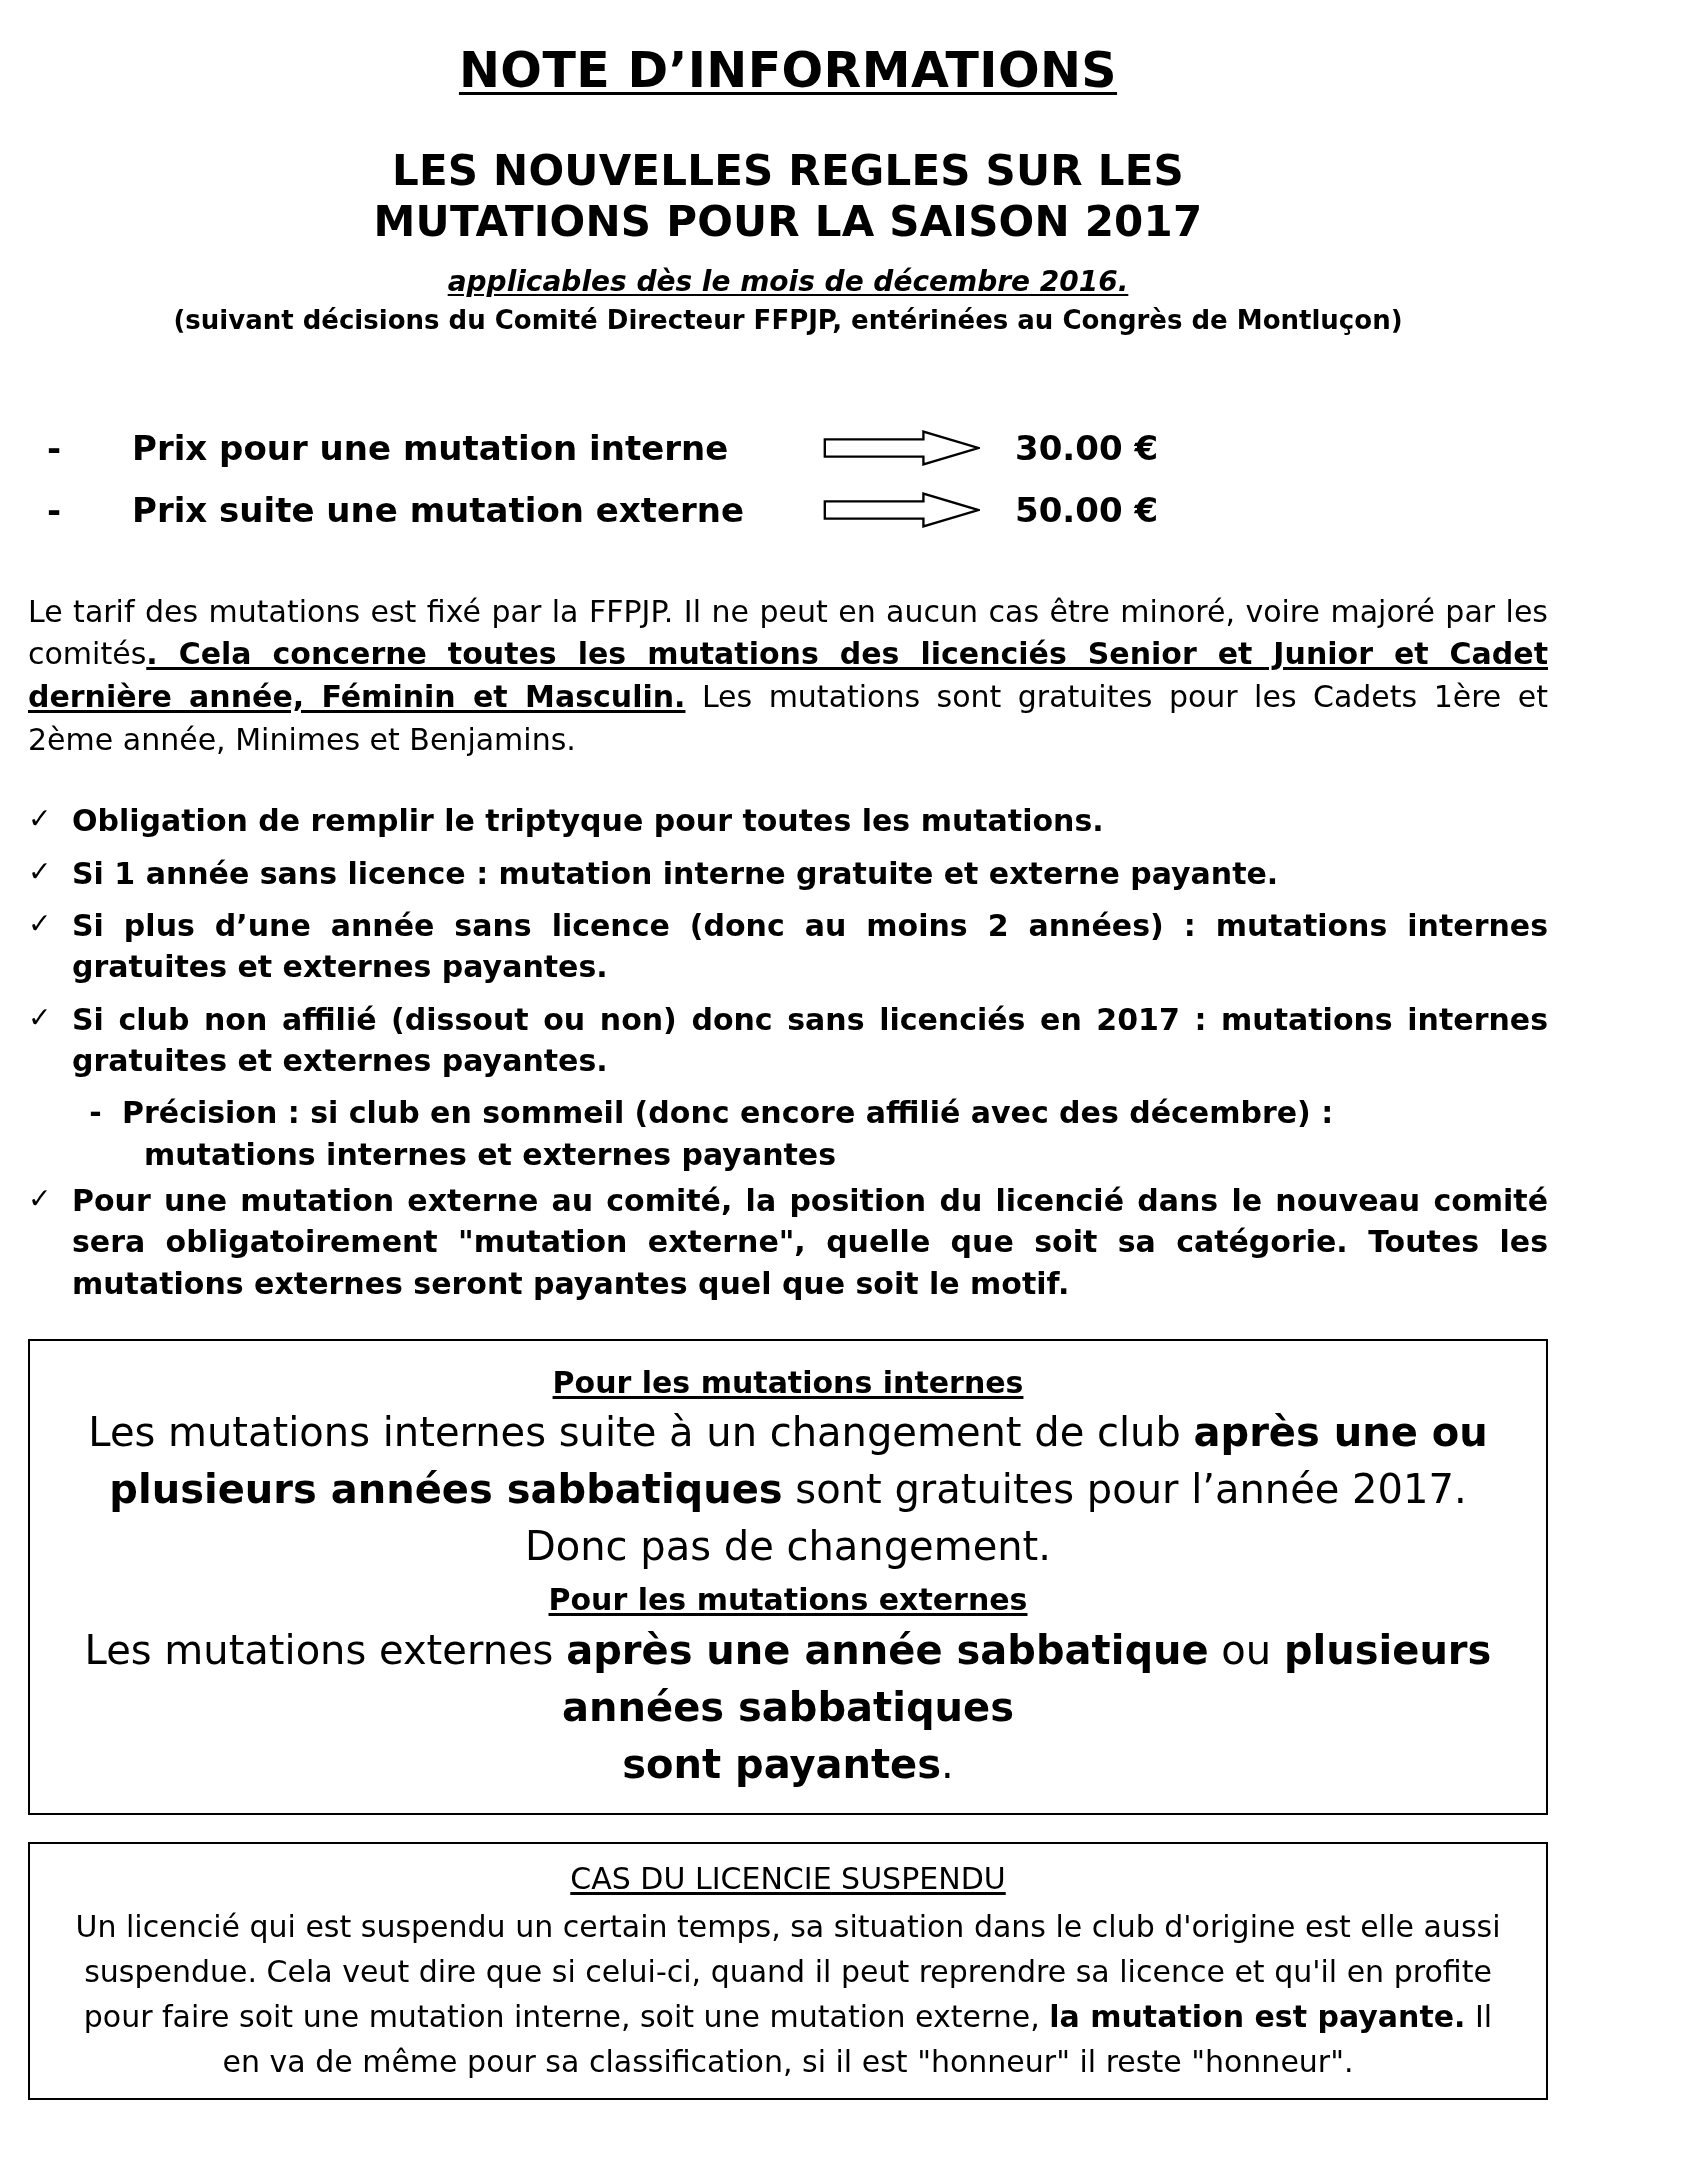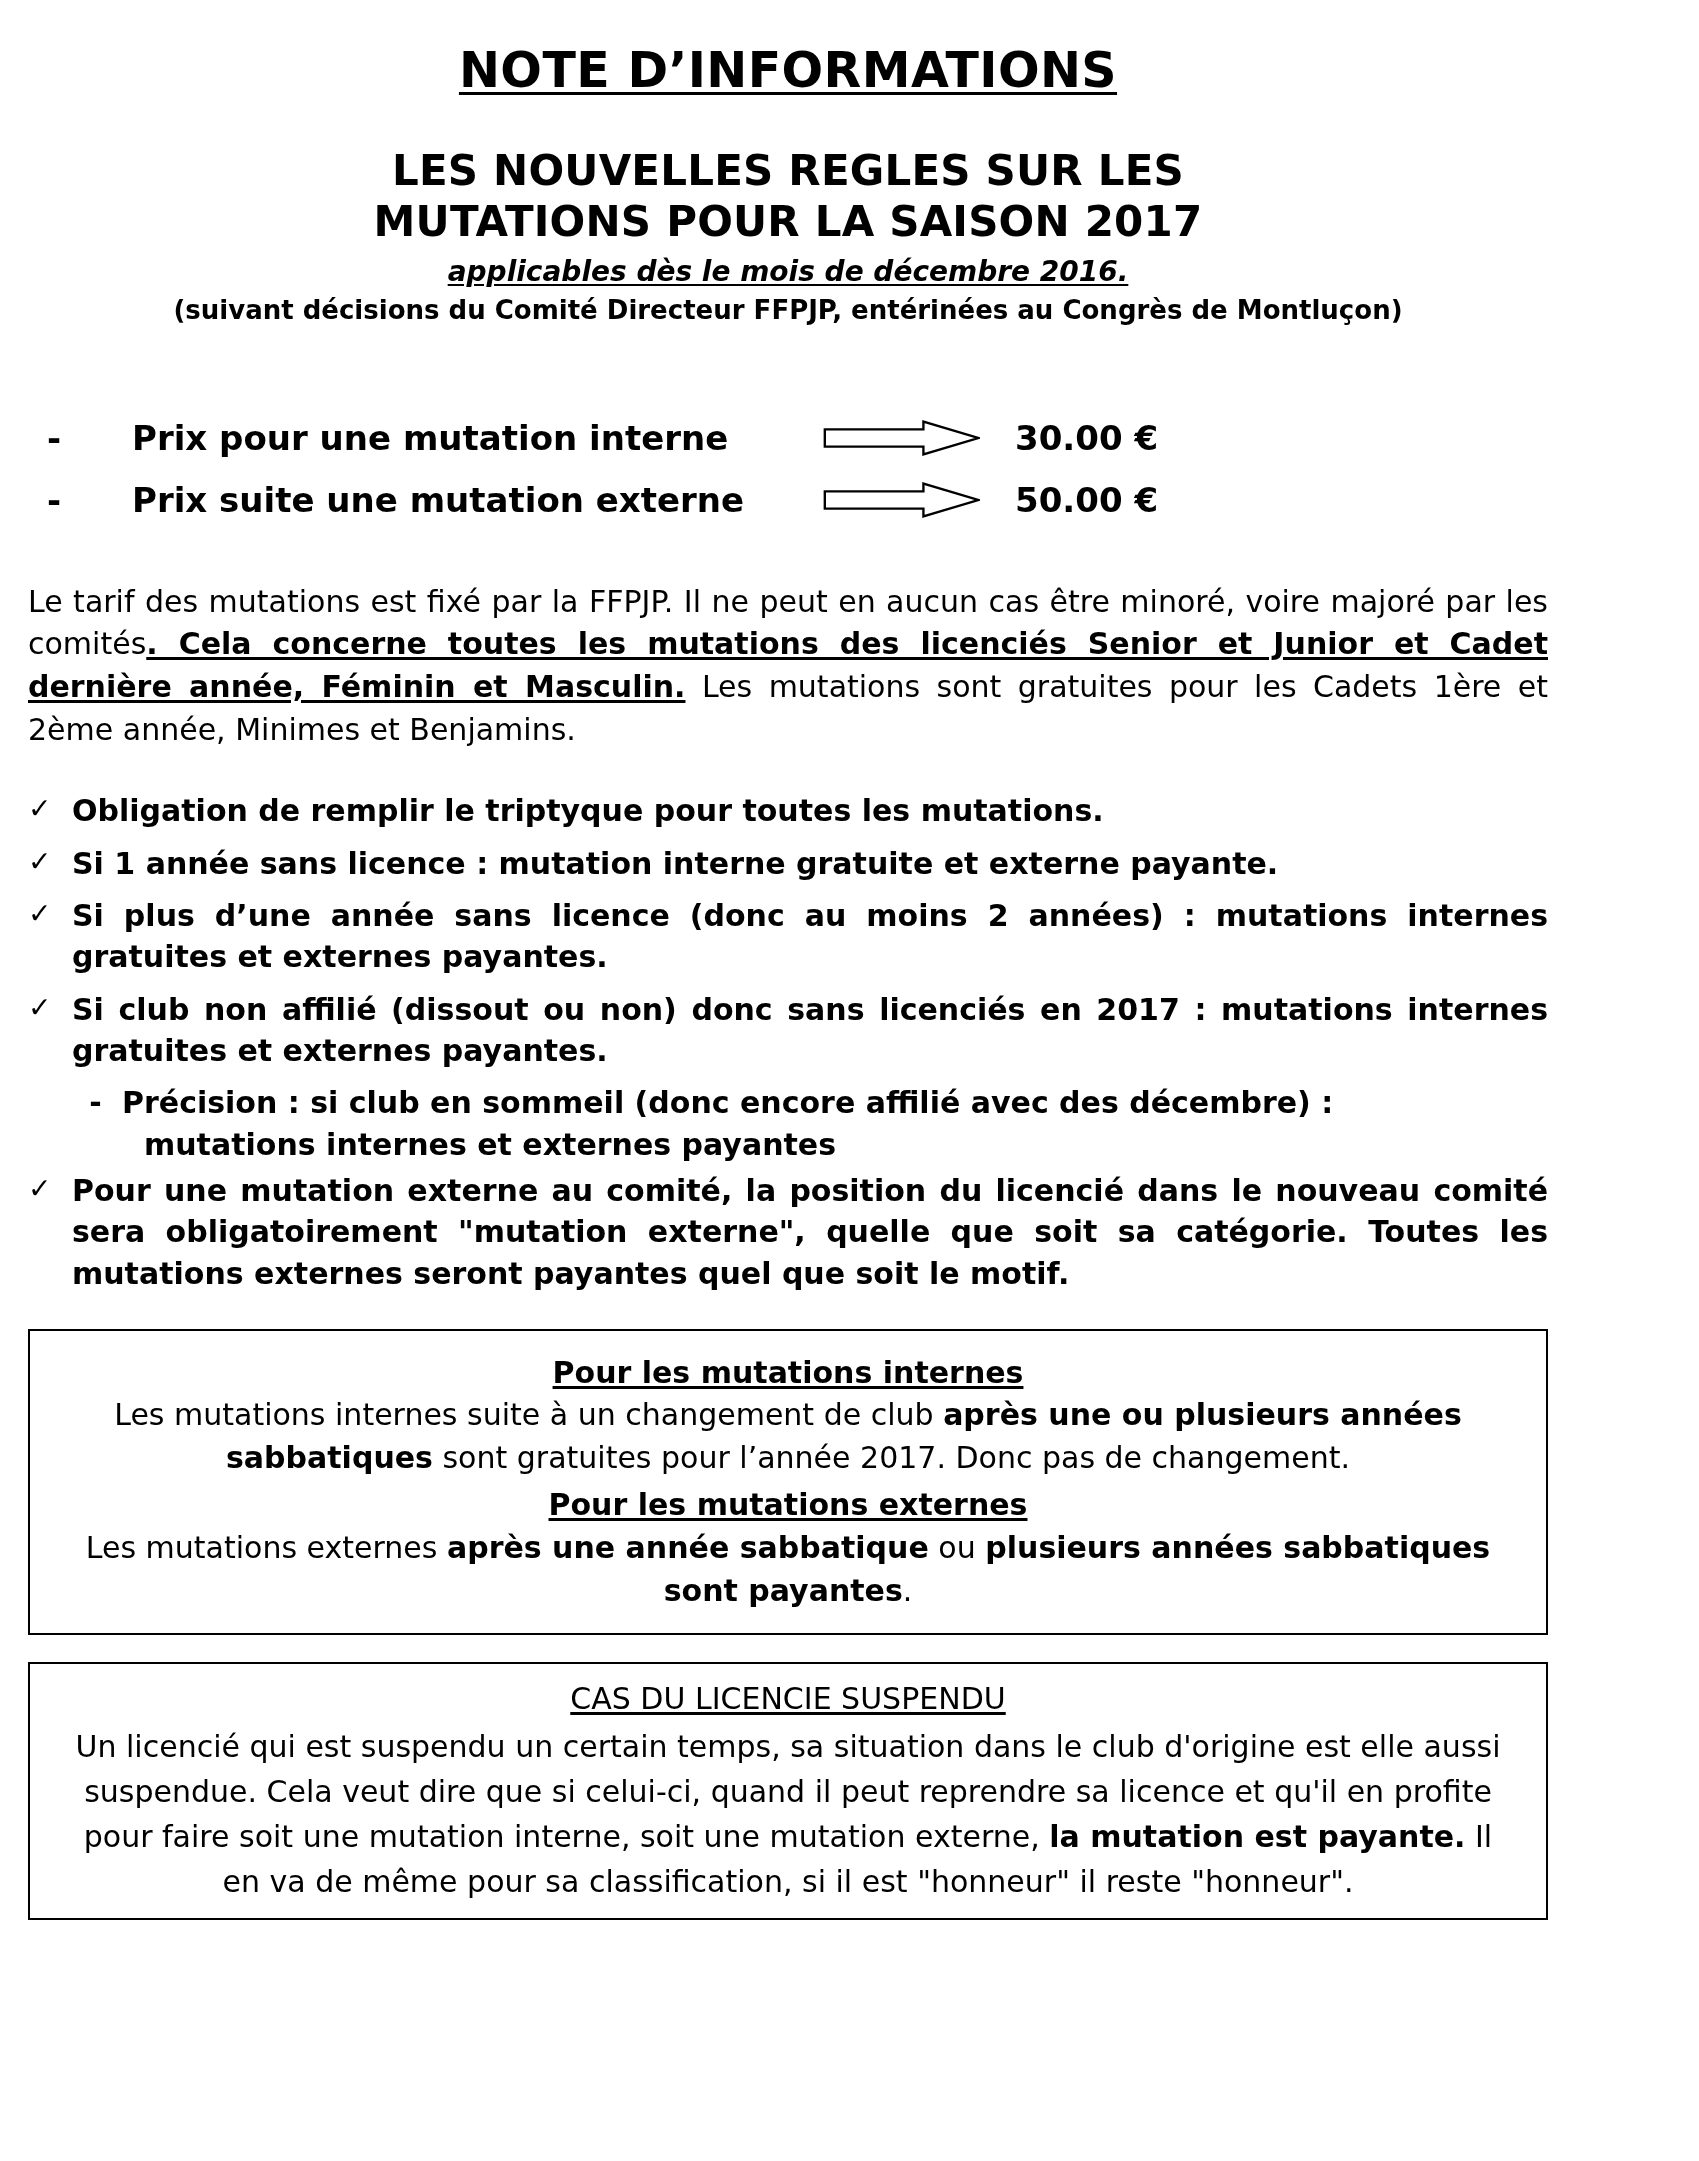--- a/index.html
+++ b/index.html
@@ -41,21 +41,21 @@
     font-weight: bold;
     font-size: 42px;
     line-height: 1.22;
     letter-spacing: 0.2px;
   }
   .applicable {
     text-align: center;
     font-weight: bold;
     font-style: italic;
     font-size: 28px;
-    margin-top: 8px;
+    margin-top: 18px;
   }
   .applicable span {
     text-decoration: underline;
     text-underline-offset: 3.1px;
   }
   .congres {
     text-align: center;
     font-weight: bold;
     font-size: 26px;
     margin-top: 6.3px;
@@ -156,21 +156,21 @@
     font-size: 30px;
     font-weight: bold;
     margin: 7.8px 0 4.7px 0;
   }
   .box-sub span {
     text-decoration: underline;
     text-underline-offset: 3.1px;
   }
   .box-para {
     text-align: center;
-    font-size: 30px;
+    font-size: 40px;
     line-height: 1.42;
   }
   .box2-para {
     text-align: center;
     font-size: 30px;
     line-height: 1.5;
     margin-top: 7.8px;
   }
   .box2 { margin-top: 27px; padding: 17.3px 31px 14px 31px; }
 </style>

